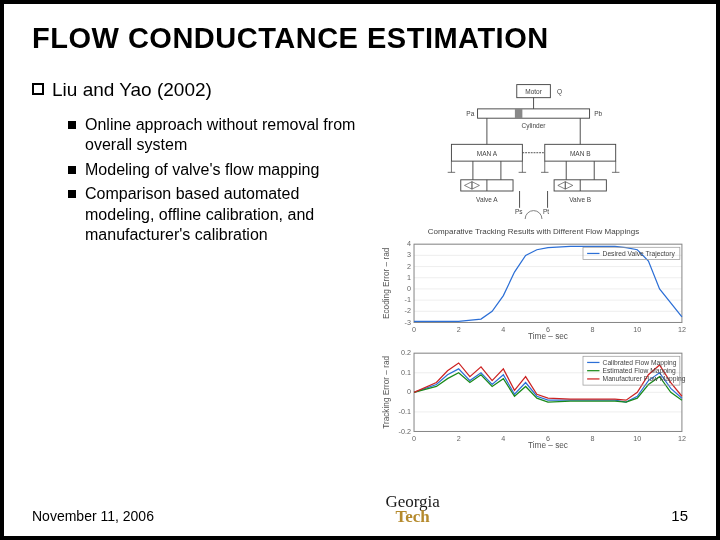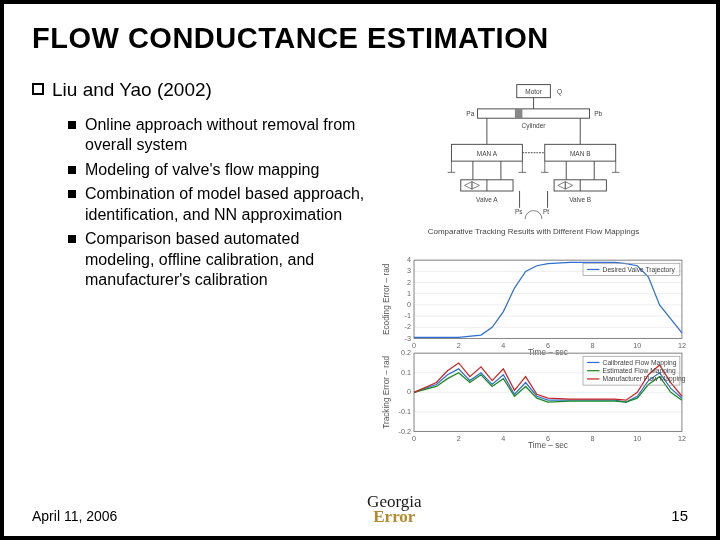--- a/index.html
+++ b/index.html
@@ -12,21 +12,21 @@
   .sq-open { width: 12px; height: 12px; border: 2px solid #000; margin-top: 4px; flex: 0 0 auto; }
   .bullets { margin-left: 36px; font-size: 16px; line-height: 1.28; }
   .bullets li { display: flex; align-items: flex-start; gap: 9px; margin-bottom: 4px; }
   .sq-fill { width: 8px; height: 8px; background: #000; margin-top: 6px; flex: 0 0 auto; }
   .right { width: 48%; display: flex; flex-direction: column; gap: 8px; }
 
   .diagram { height: 140px; border: none; position: relative; }
   .diagram svg { width: 100%; height: 100%; }
 
   .chart1 { position:relative; height: 112px; }
-  .chart1-title { font-size: 8px; color: #444; text-align: center; margin-bottom: 18px; }
+  .chart1-title { font-size: 8px; color: #444; text-align: center; margin-bottom: 2px; }
   .chart2 { position:relative; height: 100px; }
 
   .footer { position: absolute; bottom: 12px; left: 28px; right: 28px; display: flex; justify-content: space-between; align-items: flex-end; }
   .date { font-size: 14px; }
   .logo { display:flex; flex-direction:column; align-items:center; line-height:0.85; }
   .logo .g { font-family: Georgia, 'Times New Roman', serif; font-weight: normal; font-size: 17px; color:#1a1a1a; }
   .logo .t { font-family: Georgia, 'Times New Roman', serif; font-weight: bold; font-size: 17px; color:#b58a2d; }
   .pagenum { font-size: 15px; }
 
   .axis { stroke:#888; stroke-width:1; }
@@ -49,24 +49,20 @@
         <span>Liu and Yao (2002)</span>
       </div>
       <ul class="bullets">
         <li>
             <span class="sq-fill"></span>
             <span>Online approach without removal from overall system</span>
           </li>
         <li>
             <span class="sq-fill"></span>
             <span>Modeling of valve's flow mapping</span>
-          </li>
-        <li>
-            <span class="sq-fill"></span>
-            <span>Combination of model based approach, identification, and NN approximation</span>
           </li>
         <li>
             <span class="sq-fill"></span>
             <span>Comparison based automated modeling, offline calibration, and manufacturer's calibration</span>
           </li>
       </ul>
     </div>
 
     <div class="right">
 
@@ -195,20 +191,20 @@
             <text class="legend-txt" x="217" y="25">Estimated Flow Mapping</text>
             <line x1="202" y1="31" x2="214" y2="31" stroke="#cc2222" stroke-width="1.2"></line>
             <text class="legend-txt" x="217" y="33">Manufacturer Flow Mapping</text>
           </svg>
       </div>
 
     </div>
   </div>
 
   <div class="footer">
-    <span class="date">April 11, 2006</span>
+    <span class="date">November 11, 2006</span>
     <span class="logo">
       <span class="g">Georgia</span>
-      <span class="t">Error</span>
+      <span class="t">Tech</span>
     </span>
     <span class="pagenum">15</span>
   </div>
 </div>
 
 </body></html>

